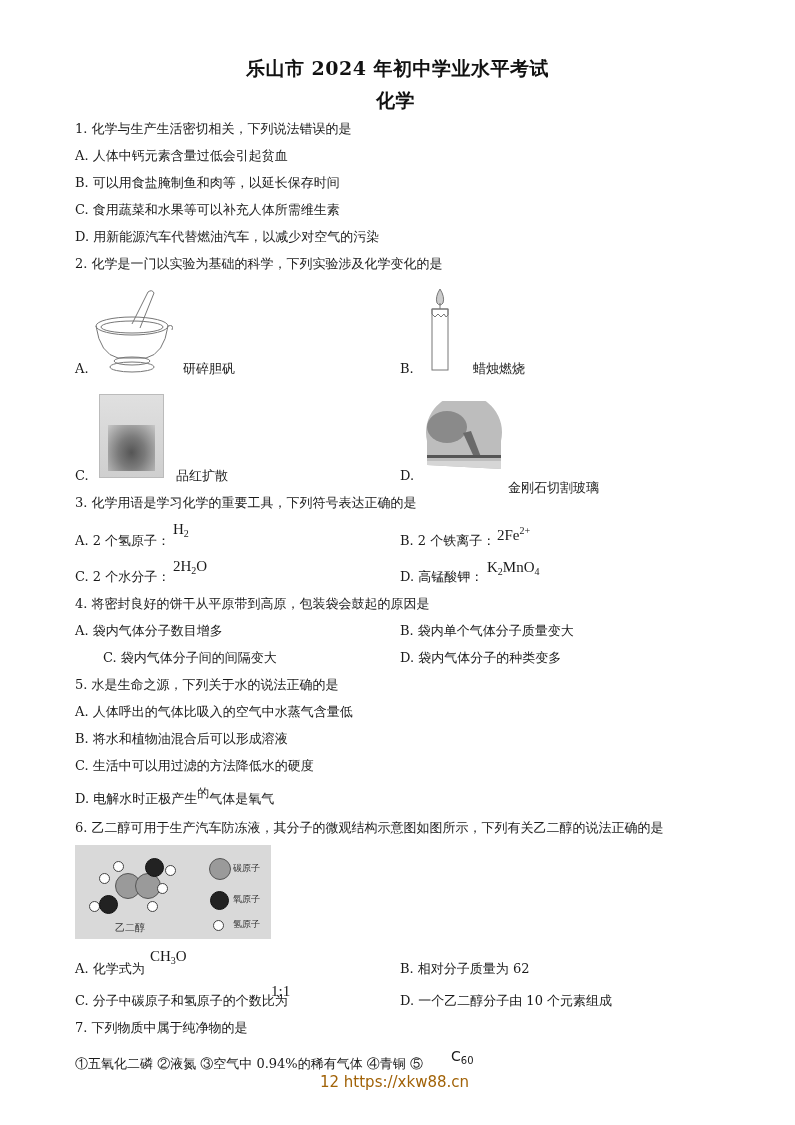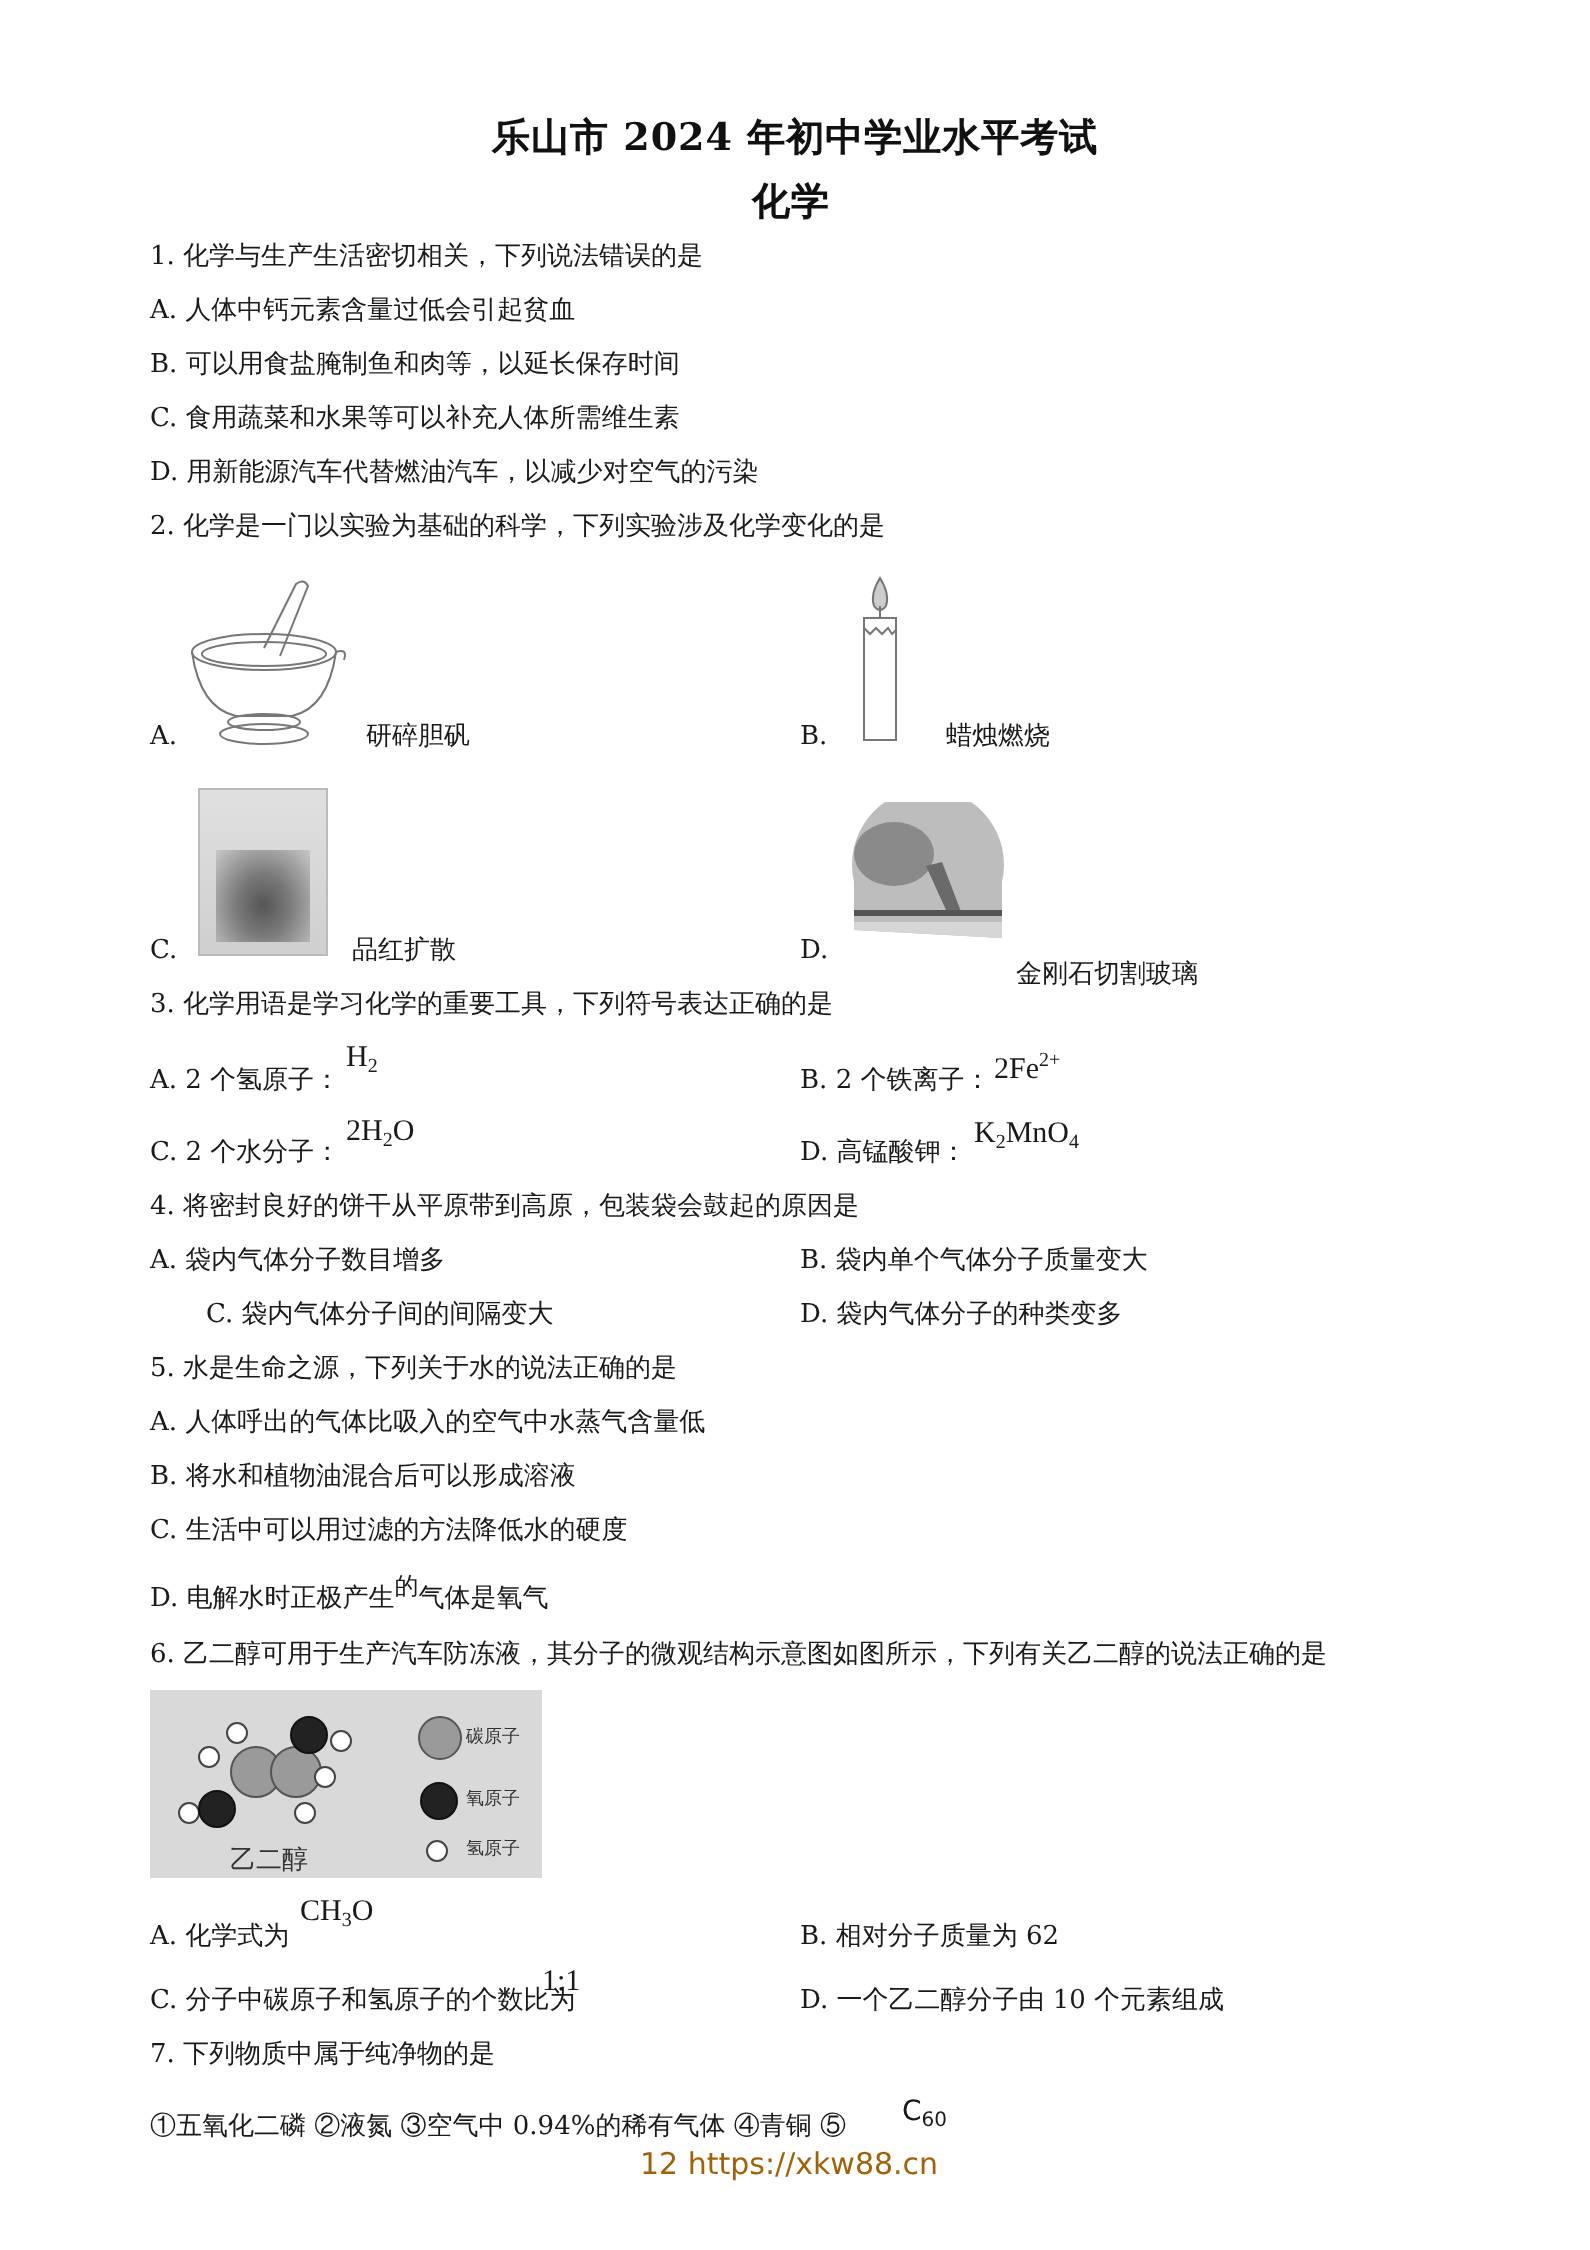--- a/index.html
+++ b/index.html
@@ -111,21 +111,21 @@
   <div class="atom h" style="left:38px;top:16px;"></div>
   <div class="atom h" style="left:24px;top:28px;"></div>
   <div class="atom h" style="left:14px;top:56px;"></div>
   <div class="atom o" style="left:24px;top:50px;"></div>
   <div class="atom c" style="left:40px;top:28px;"></div>
   <div class="atom c" style="left:60px;top:28px;"></div>
   <div class="atom o" style="left:70px;top:13px;"></div>
   <div class="atom h" style="left:90px;top:20px;"></div>
   <div class="atom h" style="left:82px;top:38px;"></div>
   <div class="atom h" style="left:72px;top:56px;"></div>
-  <div class="legend-t" style="left:40px;top:76px;font-size:13px;">乙二醇</div>
+  <div class="legend-t" style="left:40px;top:76px;font-size:10px;">乙二醇</div>
   <div class="atom c" style="left:134px;top:13px;width:20px;height:20px;"></div>
   <div class="legend-t" style="left:158px;top:17px;">碳原子</div>
   <div class="atom o" style="left:135px;top:46px;"></div>
   <div class="legend-t" style="left:158px;top:48px;">氧原子</div>
   <div class="atom h" style="left:138px;top:75px;"></div>
   <div class="legend-t" style="left:158px;top:73px;">氢原子</div>
 </div>
 <div class="abs txt" style="left:75px;top:961px;text-align:center;">A. 化学式为</div>
 <div class="abs chem" style="left:150px;top:948px;">CH<sub>3</sub>O</div>
 <div class="abs txt" style="left:400px;top:961px;">B. 相对分子质量为 62</div>

